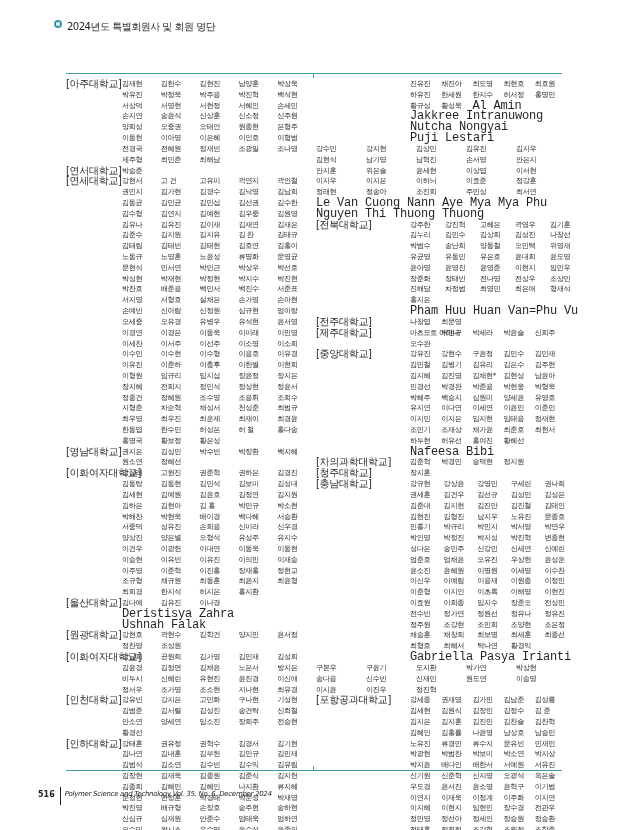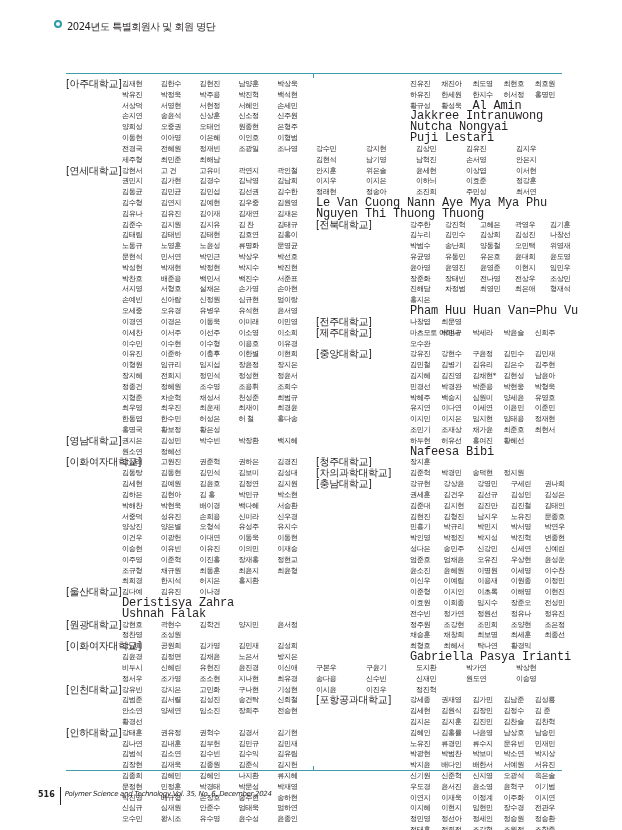--- a/index.html
+++ b/index.html
@@ -77,20 +77,26 @@
         <span class="name">이인호</span>
         <span class="name">이형범</span>
         <span class="name">전경국</span>
         <span class="name">전혜원</span>
         <span class="name">정재빈</span>
         <span class="name">조광일</span>
         <span class="name">조나영</span>
         <span class="name">제주형</span>
         <span class="name">최민준</span>
         <span class="name">최해남</span>
+      </div>
+    </div>
+    <div class="section">
+      <div class="org-name">[연서대학교]</div>
+      <div class="names">
+        <span class="name">박승준</span>
       </div>
     </div>
     <div class="section">
       <div class="org-name">[연세대학교]</div>
       <div class="names">
         <span class="name">강현서</span>
         <span class="name">고 건</span>
         <span class="name">고유미</span>
         <span class="name">곽연지</span>
         <span class="name">곽인철</span>
@@ -567,32 +573,32 @@
         <span class="name">최준호</span>
         <span class="name">최현서</span>
         <span class="name">하두현</span>
         <span class="name">허유선</span>
         <span class="name">홍여진</span>
         <span class="name">황혜선</span>
         <span class="name foreign">Nafeesa Bibi</span>
       </div>
     </div>
     <div class="section">
-      <div class="org-name">[청주대학교]</div>
-      <div class="names">
-        <span class="name">장지훈</span>
-      </div>
-    </div>
-    <div class="section">
       <div class="org-name">[차의과학대학교]</div>
       <div class="names">
         <span class="name">김준혁</span>
         <span class="name">박경민</span>
         <span class="name">송덕현</span>
         <span class="name">정지원</span>
+      </div>
+    </div>
+    <div class="section">
+      <div class="org-name">[청주대학교]</div>
+      <div class="names">
+        <span class="name">장지훈</span>
       </div>
     </div>
     <div class="section">
       <div class="org-name">[충남대학교]</div>
       <div class="names">
         <span class="name">강규현</span>
         <span class="name">강상윤</span>
         <span class="name">강영민</span>
         <span class="name">구세린</span>
         <span class="name">권나희</span>

